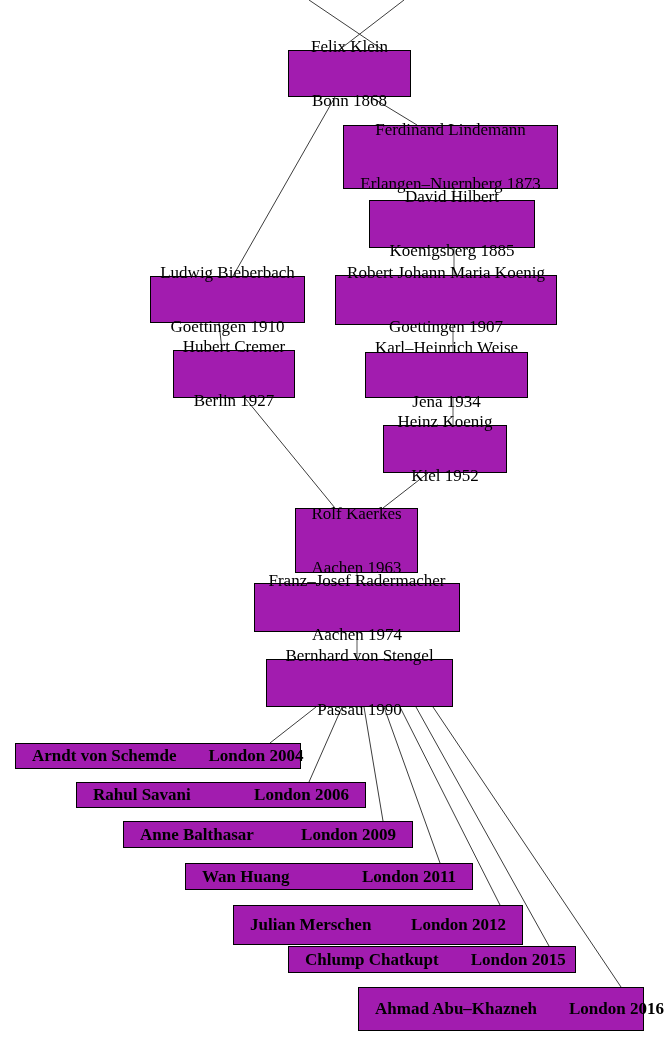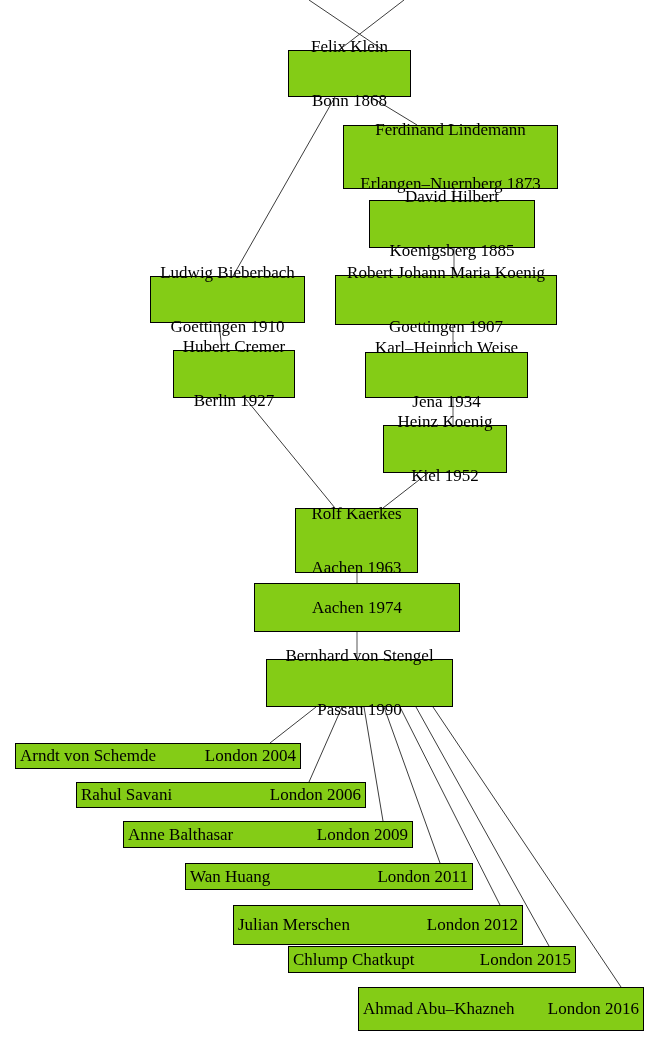--- a/index.html
+++ b/index.html
@@ -16,39 +16,40 @@
     position: absolute;
     left: 0; top: 0;
     width: 666px; height: 1050px;
   }
   .edge-d { stroke: #3d3d3d; stroke-width: 1; }
   .edge-v { stroke: #aaaaaa; stroke-width: 2; }
   .node {
     position: absolute;
     box-sizing: border-box;
     border: 1.5px solid #000000;
-    background: #84cc16;
+    background: #a21caf;
     font-size: 17px;
     display: flex;
     gap: 32px;
   }
   .node.two {
     flex-direction: column;
     align-items: center;
     justify-content: center;
     text-align: center;
     line-height: 22px;
   }
   .node.one {
     flex-direction: row;
     align-items: center;
     justify-content: space-between;
-    padding: 0 4px;
+    padding: 0 16px;
     line-height: 24px;
     white-space: nowrap;
+    font-weight: bold;
   }
 </style>
 </head>
 <body>
 
 <div id="canvas">
 
   <svg id="edges" viewBox="0 0 666 1050" xmlns="http://www.w3.org/2000/svg">
     <line class="edge-d" x1="309" y1="0" x2="383" y2="50"></line>
     <line class="edge-d" x1="404" y1="0" x2="339" y2="50"></line>
@@ -111,20 +112,21 @@
     <div>Heinz Koenig</div>
     <div>Kiel 1952</div>
   </div>
 
   <div class="node two" style="left:295px;top:508px;width:123px;height:65px">
     <div>Rolf Kaerkes</div>
     <div>Aachen 1963</div>
   </div>
 
   <div class="node two" style="left:254px;top:583px;width:206px;height:49px">
+    <div>Franz–Josef Radermacher</div>
     <div>Aachen 1974</div>
   </div>
 
   <div class="node two" style="left:266px;top:659px;width:187px;height:48px">
     <div>Bernhard von Stengel</div>
     <div>Passau 1990</div>
   </div>
 
   <div class="node one" style="left:15px;top:743px;width:286px;height:26px">
     <span>Arndt von Schemde</span>

